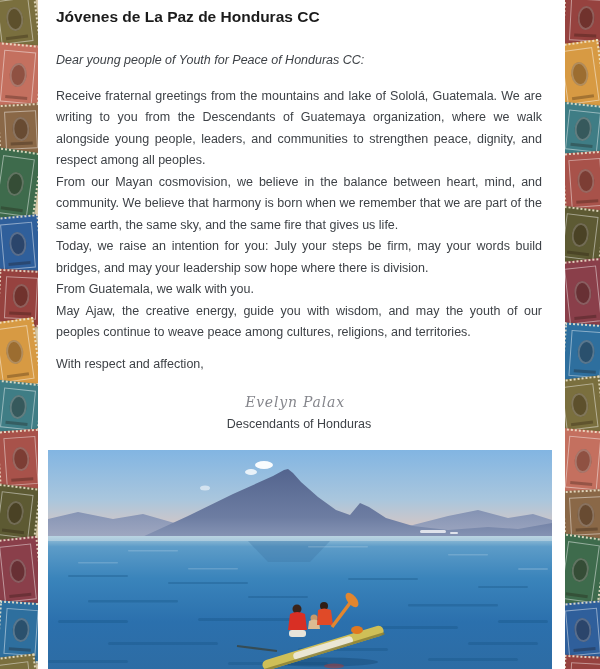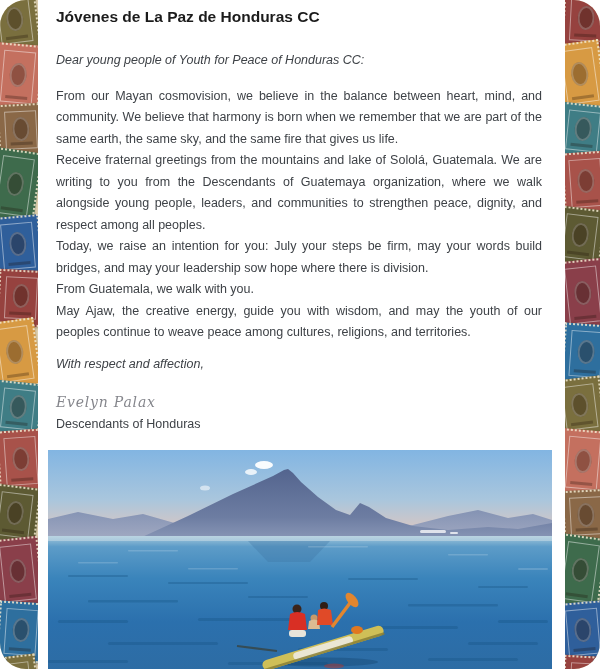--- a/index.html
+++ b/index.html
@@ -7,21 +7,20 @@
     width: 600px; height: 669px;
     background: #ffffff;
     font-family: "Liberation Sans", sans-serif;
     overflow: hidden;
   }
   #page {
     position: relative;
     width: 600px; height: 669px;
     background: #ffffff;
     overflow: hidden;
-    border-radius: 26px;
   }
 
   
   .stamp-strip {
     position: absolute; top: 0; height: 669px;
     background: #e3d5b4;
     overflow: hidden;
   }
   .stamp-strip.left  { left: 0;  width: 38px; }
   .stamp-strip.right { right: 0; width: 35px; }
@@ -64,25 +63,25 @@
     font-weight: bold;
     color: #1b1b1b;
     line-height: 20px;
     margin: 0 0 23px 0;
   }
   .greeting { margin: 0 0 14px 0; font-style: italic; }
   .body-paragraph {
     margin: 0;
     text-align: justify;
   }
-  .closing { margin: 10px 0 0 0; font-style: italic; }
+  .closing { margin: 10px 0 0 0; }
 
   .signature-block {
     margin-top: 16px;
-    text-align: left;
+    text-align: center;
   }
   .signature-name {
     font-family: "DejaVu Serif", serif;
     font-style: italic;
     font-size: 14px;
     letter-spacing: 0.8px;
     color: #85868c;
     line-height: 22px;
     padding-right: 8px;
   }
@@ -258,22 +257,22 @@
       <div class="stamp" style="height: 56px; background: rgb(150, 66, 63); transform: rotate(3deg); margin-top: -6px; margin-left: 3px;">
         <div class="stamp-frame"></div>
       </div>
     </div>
 
   <div class="letter">
     <h1 class="letter-title">Jóvenes de La Paz de Honduras CC</h1>
 
     <p class="greeting">Dear young people of Youth for Peace of Honduras CC:</p>
 
+    <p class="body-paragraph">Receive fraternal greetings from the mountains and lake of Sololá, Guatemala. We are writing to you from the Descendants of Guatemaya organization, where we walk alongside young people, leaders, and communities to strengthen peace, dignity, and respect among all peoples.</p>
     <p class="body-paragraph">From our Mayan cosmovision, we believe in the balance between heart, mind, and community. We believe that harmony is born when we remember that we are part of the same earth, the same sky, and the same fire that gives us life.</p>
-    <p class="body-paragraph">Receive fraternal greetings from the mountains and lake of Sololá, Guatemala. We are writing to you from the Descendants of Guatemaya organization, where we walk alongside young people, leaders, and communities to strengthen peace, dignity, and respect among all peoples.</p>
     <p class="body-paragraph">Today, we raise an intention for you: July your steps be firm, may your words build bridges, and may your leadership sow hope where there is division.</p>
     <p class="body-paragraph">From Guatemala, we walk with you.</p>
     <p class="body-paragraph">May Ajaw, the creative energy, guide you with wisdom, and may the youth of our peoples continue to weave peace among cultures, religions, and territories.</p>
 
     <p class="closing">With respect and affection,</p>
 
     <div class="signature-block">
       <div class="signature-name">Evelyn Palax</div>
       <div class="signature-org">Descendants of Honduras</div>
     </div>

